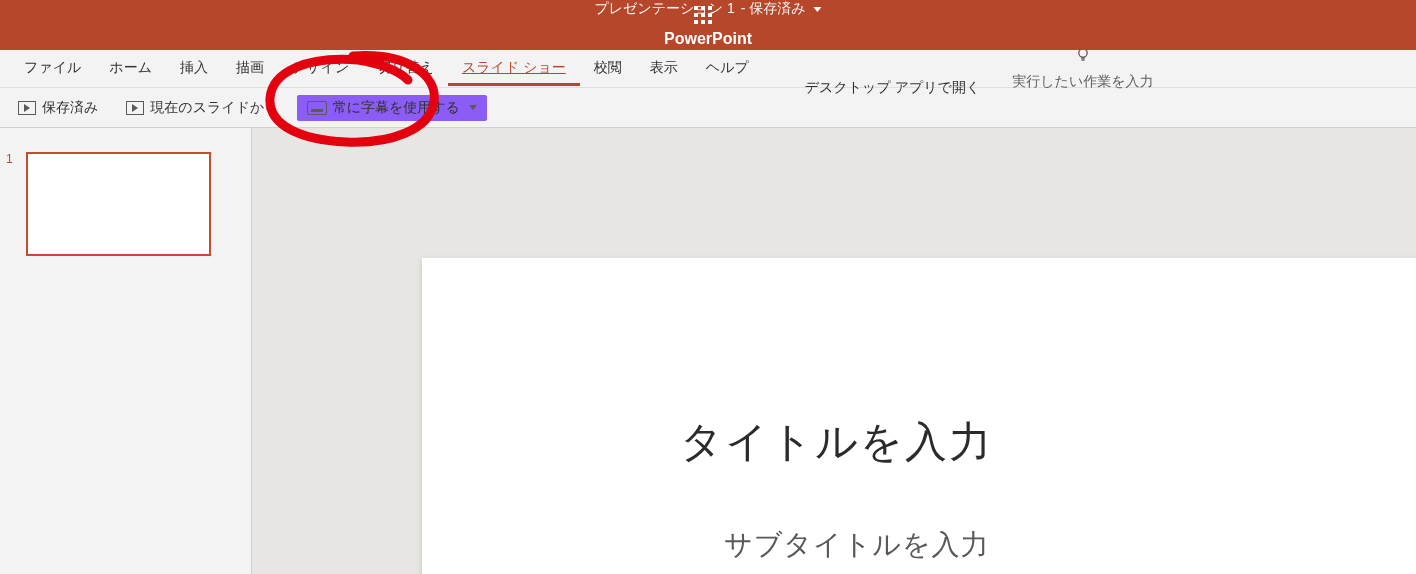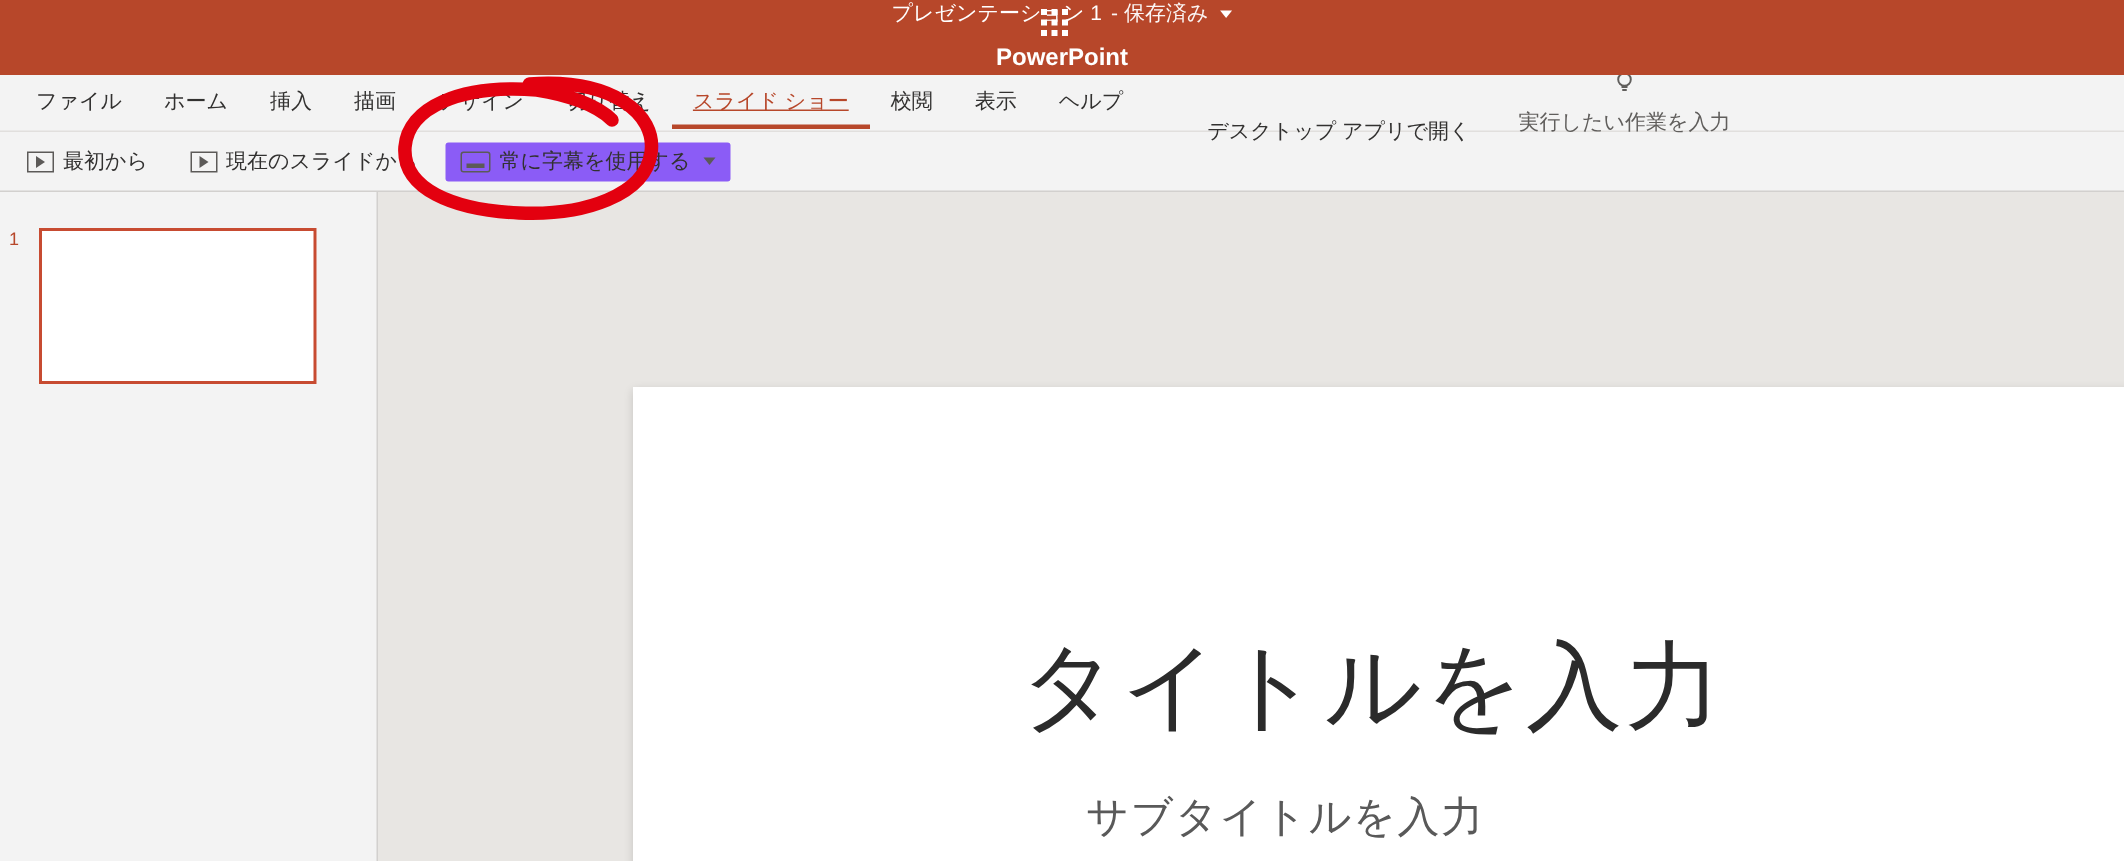--- a/index.html
+++ b/index.html
@@ -180,21 +180,21 @@
       top: 130px;
       width: 1100px;
       height: 620px;
       background: #fff;
       box-shadow: 0 2px 6px rgba(0,0,0,0.15);
     }
     .title-ph {
       position: absolute;
       left: 258px;
       top: 156px;
-      font-size: 64px;
+      font-size: 42px;
       color: #2b2b2b;
       letter-spacing: 2px;
       white-space: nowrap;
     }
     .subtitle-ph {
       position: absolute;
       left: 258px;
       top: 268px;
       font-size: 28px;
       color: #595959;
@@ -250,21 +250,21 @@
       <circle cx="8" cy="6" r="4.2"></circle>
       <path d="M6 11 L10 11 M6.5 13 L9.5 13"></path>
     </svg>
     <span>実行したい作業を入力</span>
   </div>
 </div>
 
 <div class="ribbon">
   <div class="rbtn">
     <span class="icon-box play"></span>
-    <span>最初から</span>
+    <span>保存済み</span>
   </div>
   <div class="rbtn">
     <span class="icon-box play"></span>
     <span>現在のスライドから</span>
   </div>
   <div class="rbtn highlight">
     <span class="icon-subtitle"></span>
     <span>常に字幕を使用する</span>
     <span class="chev-small"></span>
   </div>

